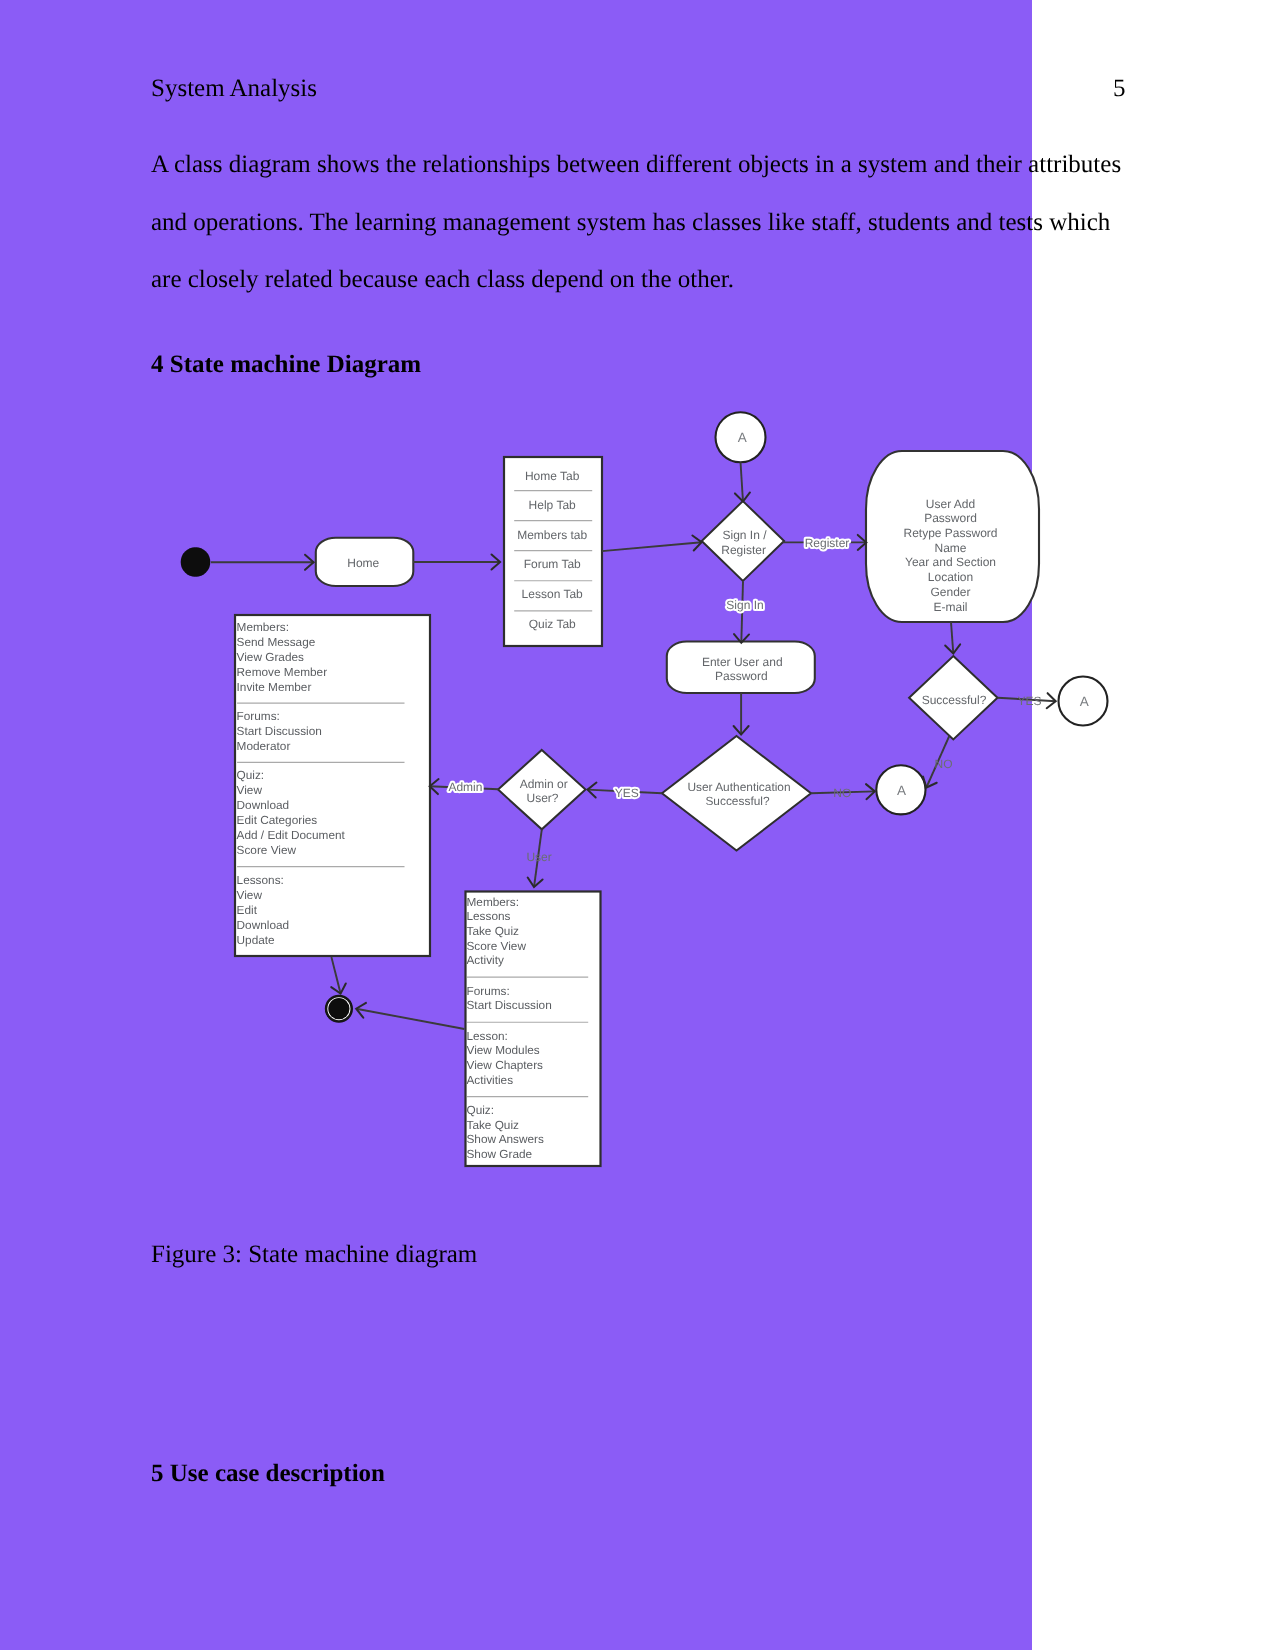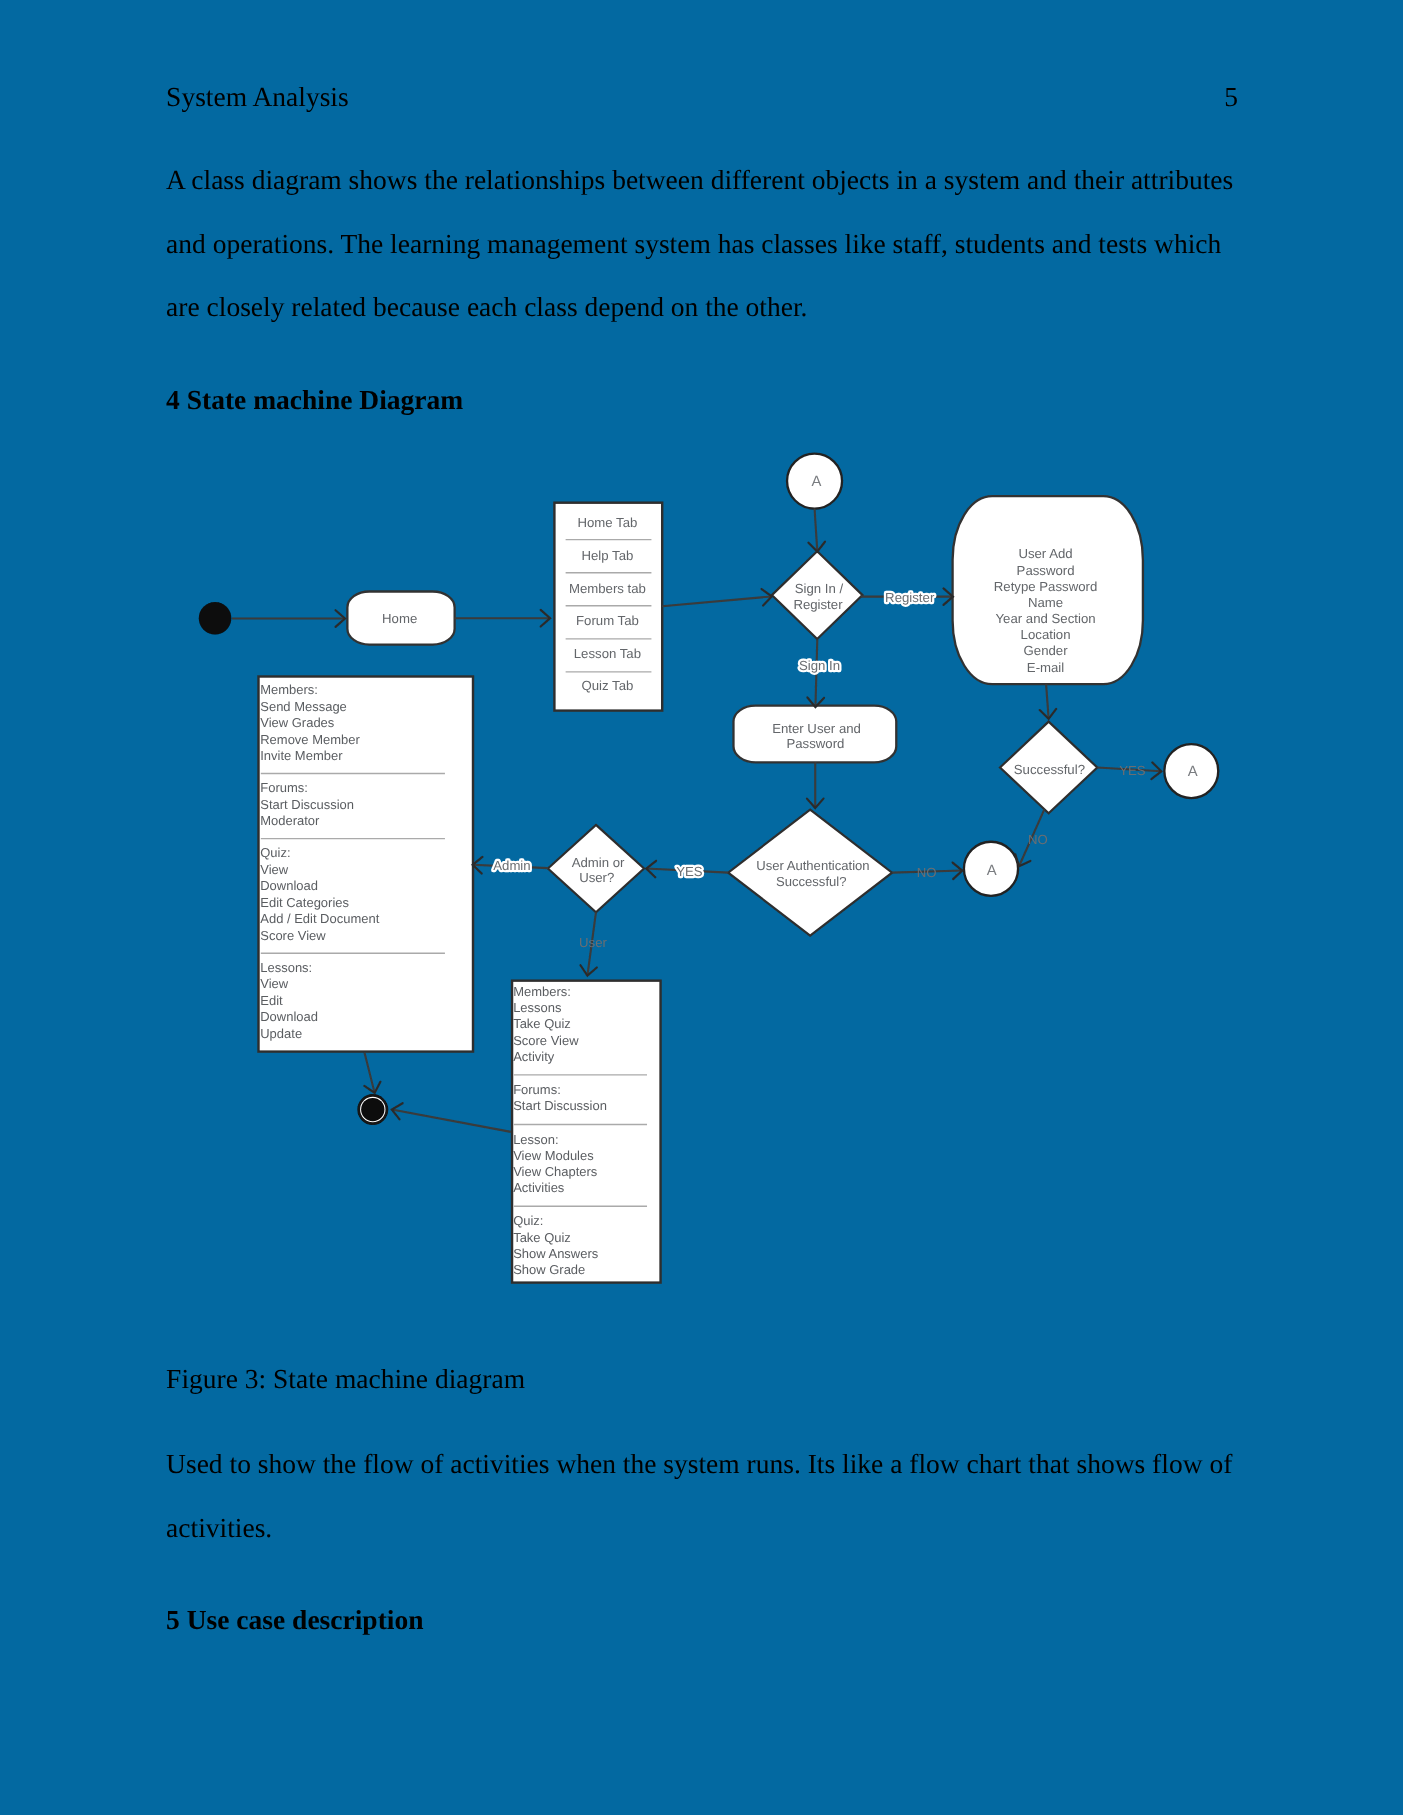--- a/index.html
+++ b/index.html
@@ -1,19 +1,19 @@
 <!DOCTYPE html>
 <html><head>
 <meta charset="utf-8">
 <title>System Analysis</title>
 <style>
   html,body{margin:0;padding:0;background:#ffffff;}
   body{width:1275px;height:1650px;overflow:hidden;font-family:"Liberation Serif",serif;color:#000;
        -webkit-font-smoothing:antialiased;text-rendering:geometricPrecision;}
-  .page{position:relative;width:1275px;height:1650px;background:#0369a1;}
+  .page{position:relative;width:1032px;height:1650px;background:#8b5cf6;}
   .hdr{transform:translateZ(0);position:absolute;left:151px;top:89px;font-size:25px;line-height:0;white-space:nowrap;}
   .pgnum{transform:translateZ(0);position:absolute;left:1113px;top:89px;font-size:25px;line-height:0;white-space:nowrap;}
   .para{transform:translateZ(0);position:absolute;left:151px;width:978px;font-size:25px;line-height:57.7px;}
   .h2{transform:translateZ(0);position:absolute;left:151px;font-size:25px;font-weight:bold;line-height:0;}
   .fig{transform:translateZ(0);position:absolute;left:151px;font-size:25px;line-height:0;}
   #diagram{position:absolute;left:0;top:0;pointer-events:none;}
 
   
   .dg   {font-family:"Liberation Sans",sans-serif;fill:#63666a;font-size:12px;}
   .dg-s {font-family:"Liberation Sans",sans-serif;fill:#7a7d81;font-size:13.5px;}
@@ -33,21 +33,20 @@
 </style>
 </head>
 <body>
 
 <div class="page">
   <div class="hdr">System Analysis</div>
   <div class="pgnum">5</div>
   <div class="para" id="p1" style="top:136px">A class diagram shows the relationships between different objects in a system and their attributes and operations. The learning management system has classes like staff, students and tests which are closely related because each class depend on the other.</div>
   <div class="h2" id="h4" style="top:365px">4 State machine Diagram</div>
   <div class="fig" id="figcap" style="top:1255px">Figure 3: State machine diagram</div>
-  <div class="para" id="p2" style="top:1303px">Used to show the flow of activities when the system runs. Its like a flow chart that shows flow of activities.</div>
   <div class="h2" id="h5" style="top:1474px">5 Use case description</div>
 
   <svg id="diagram" width="1275" height="1650" viewBox="0 0 1275 1650">
     <defs>
       <filter id="softblur" x="-5%" y="-5%" width="110%" height="110%">
         <feGaussianBlur stdDeviation="0.62"></feGaussianBlur>
       </filter>
     </defs>
     <g id="diagwrap">
         <circle cx="195.5" cy="562" r="14.8" fill="#0a0a0a" stroke="none"></circle>

